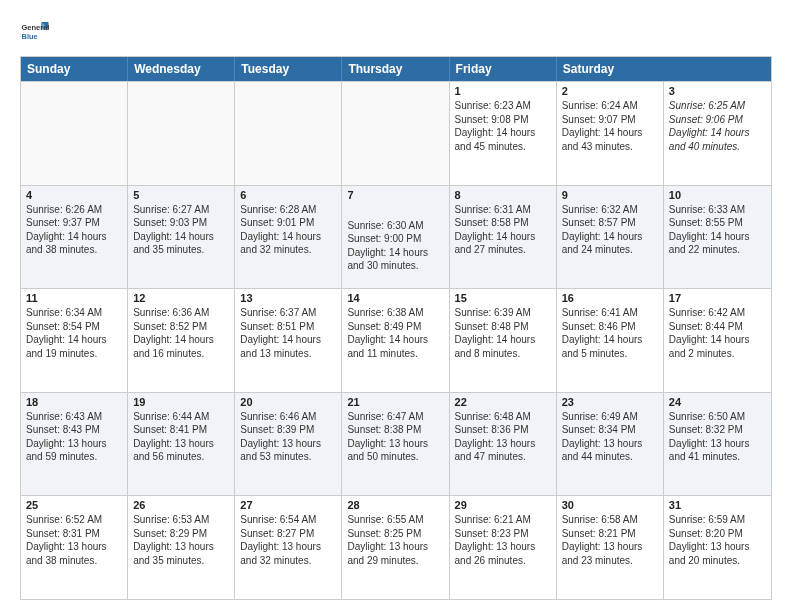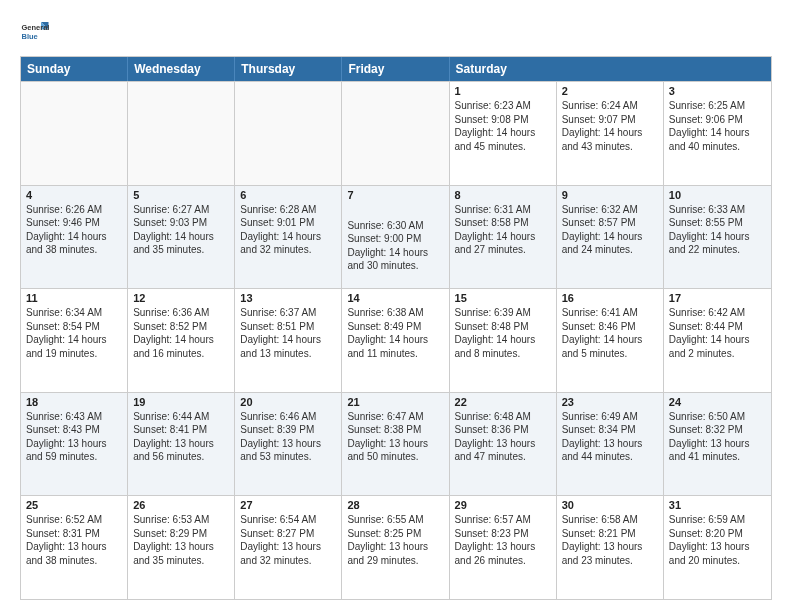--- a/index.html
+++ b/index.html
@@ -119,20 +119,21 @@
     <div class="title-area">
       <div class="main-title"></div>
       <div class="subtitle"></div>
     </div>
   </div>
 
   <div class="calendar">
     <div class="cal-header">
     <div class="cal-header-cell">Sunday</div>
         <div class="cal-header-cell">Wednesday</div>
+        <div class="cal-header-cell">Tuesday</div>
         <div class="cal-header-cell">Thursday</div>
         <div class="cal-header-cell">Friday</div>
         <div class="cal-header-cell">Saturday</div>
       </div>
     <div class="cal-body">
     <div class="cal-row">
           <div class="cal-cell empty"></div>
           <div class="cal-cell empty"></div>
           <div class="cal-cell empty"></div>
           <div class="cal-cell empty"></div>
@@ -145,31 +146,31 @@
           </div>
           <div class="cal-cell">
             <div class="day-num">2</div>
             <div class="cell-text" style="white-space: pre-line;">Sunrise: 6:24 AM
 Sunset: 9:07 PM
 Daylight: 14 hours
 and 43 minutes.</div>
           </div>
           <div class="cal-cell">
             <div class="day-num">3</div>
-            <div class="cell-text" style="white-space: pre-line;">Sunrise: 6:25 AM
+            <div class="cell-text" style="white-space: pre-line; font-style: italic;">Sunrise: 6:25 AM
 Sunset: 9:06 PM
 Daylight: 14 hours
 and 40 minutes.</div>
           </div>
         </div>
         <div class="cal-row">
           <div class="cal-cell alt-row">
             <div class="day-num">4</div>
             <div class="cell-text" style="white-space: pre-line;">Sunrise: 6:26 AM
-Sunset: 9:46 PM
+Sunset: 9:37 PM
 Daylight: 14 hours
 and 38 minutes.</div>
           </div>
           <div class="cal-cell alt-row">
             <div class="day-num">5</div>
             <div class="cell-text" style="white-space: pre-line;">Sunrise: 6:27 AM
 Sunset: 9:03 PM
 Daylight: 14 hours
 and 35 minutes.</div>
           </div>
@@ -335,21 +336,21 @@
           </div>
           <div class="cal-cell">
             <div class="day-num">28</div>
             <div class="cell-text" style="white-space: pre-line;">Sunrise: 6:55 AM
 Sunset: 8:25 PM
 Daylight: 13 hours
 and 29 minutes.</div>
           </div>
           <div class="cal-cell">
             <div class="day-num">29</div>
-            <div class="cell-text" style="white-space: pre-line;">Sunrise: 6:57 AM
+            <div class="cell-text" style="white-space: pre-line;">Sunrise: 6:21 AM
 Sunset: 8:23 PM
 Daylight: 13 hours
 and 26 minutes.</div>
           </div>
           <div class="cal-cell">
             <div class="day-num">30</div>
             <div class="cell-text" style="white-space: pre-line;">Sunrise: 6:58 AM
 Sunset: 8:21 PM
 Daylight: 13 hours
 and 23 minutes.</div>

